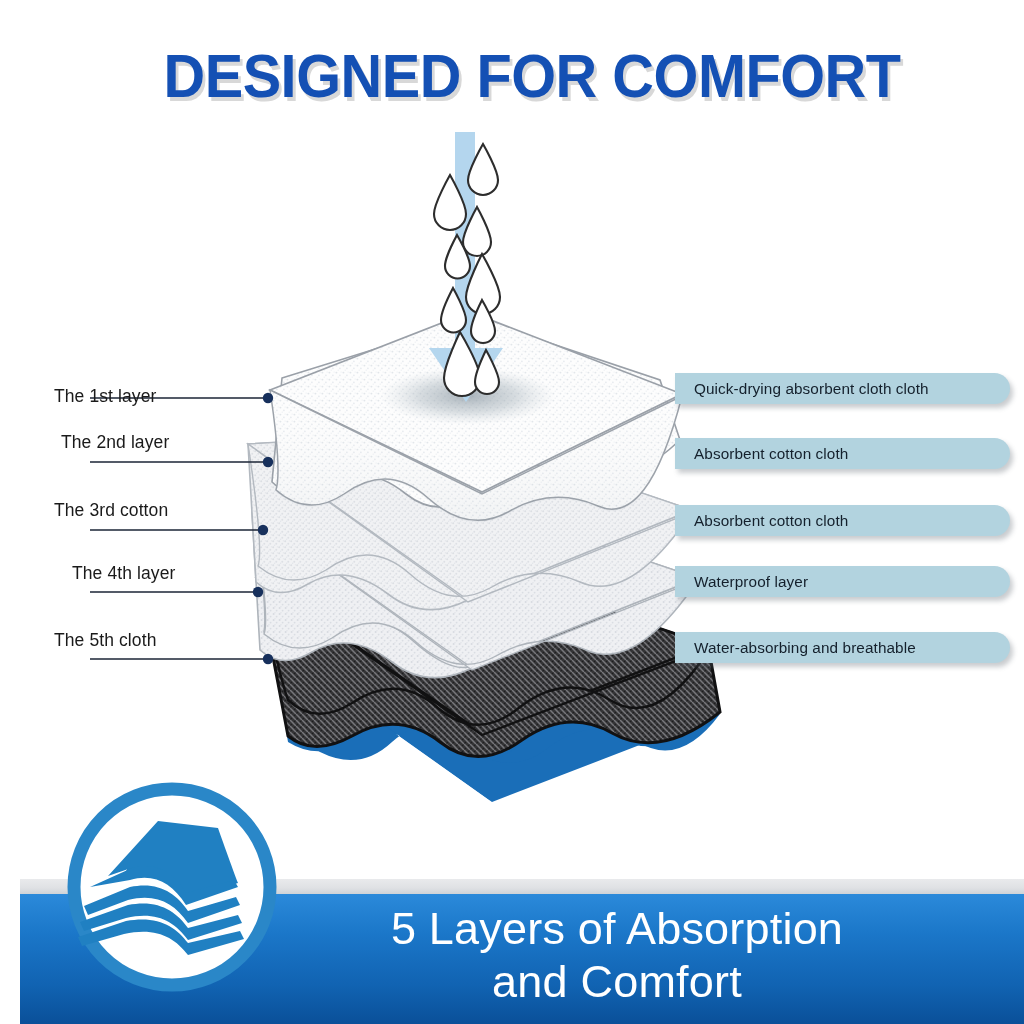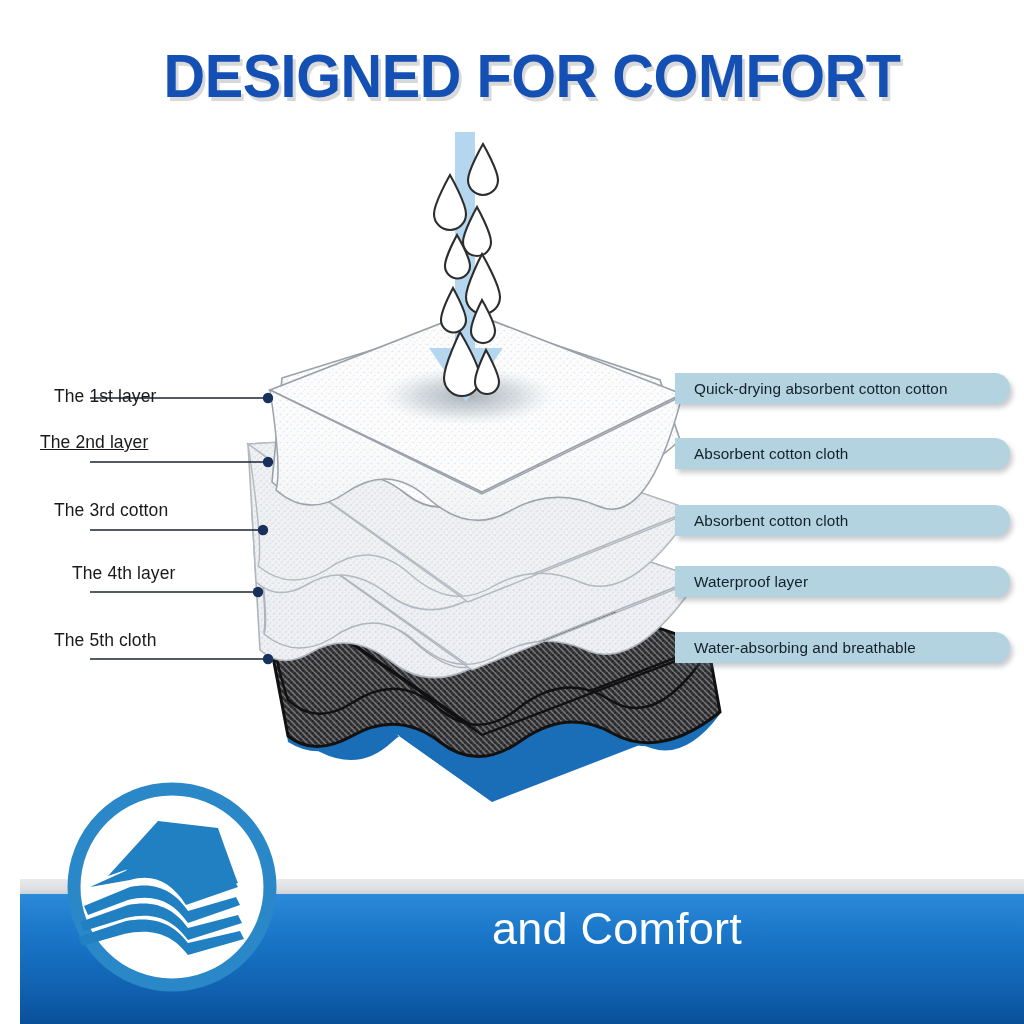--- a/index.html
+++ b/index.html
@@ -287,44 +287,45 @@
     <g fill="#17305c">
       <circle cx="248" cy="398" r="5.2"></circle>
       <circle cx="248" cy="462" r="5.2"></circle>
       <circle cx="243" cy="530" r="5.2"></circle>
       <circle cx="238" cy="592" r="5.2"></circle>
       <circle cx="248" cy="659" r="5.2"></circle>
     </g>
   </svg>
 
   <div class="llabel" style="left:34px;top:386px;">The 1st layer</div>
-  <div class="llabel" style="left:20px;top:432px;text-decoration:underline;">The 2nd layer</div>
+  <div class="llabel" style="left:41px;top:432px;">The 2nd layer</div>
   <div class="llabel" style="left:34px;top:500px;">The 3rd cotton</div>
   <div class="llabel" style="left:52px;top:563px;">The 4th layer</div>
   <div class="llabel" style="left:34px;top:630px;">The 5th cloth</div>
 
   <div class="callout" style="top:373px;width:335px;">
-    <span>Quick-drying absorbent cotton cotton</span>
+    <span>Quick-drying absorbent cloth cloth</span>
   </div>
   <div class="callout" style="top:438px;width:335px;">
     <span>Absorbent cotton cloth</span>
   </div>
   <div class="callout" style="top:505px;width:335px;">
     <span>Absorbent cotton cloth</span>
   </div>
   <div class="callout" style="top:566px;width:335px;">
     <span>Waterproof layer</span>
   </div>
   <div class="callout" style="top:632px;width:335px;">
     <span>Water-absorbing and breathable</span>
   </div>
 
   <div class="graystrip"></div>
   <div class="banner"></div>
   <div class="banner-text">
+    <span class="l1">5 Layers of Absorption</span>
     <span class="l2">and Comfort</span>
   </div>
 
   <svg class="badge" viewBox="0 0 212 212">
     <circle cx="106" cy="106" r="98" fill="#ffffff" stroke="#2a87c8" stroke-width="13"></circle>
     <g fill="#2080c2">
 
       <path d="M42 95 L92 40 L152 47 C152 47 168 92 172 102
                L120 118 C120 118 96 84 68 86 Z
                M56 94 L96 52 L143 58 C149 73 155 88 158 97

